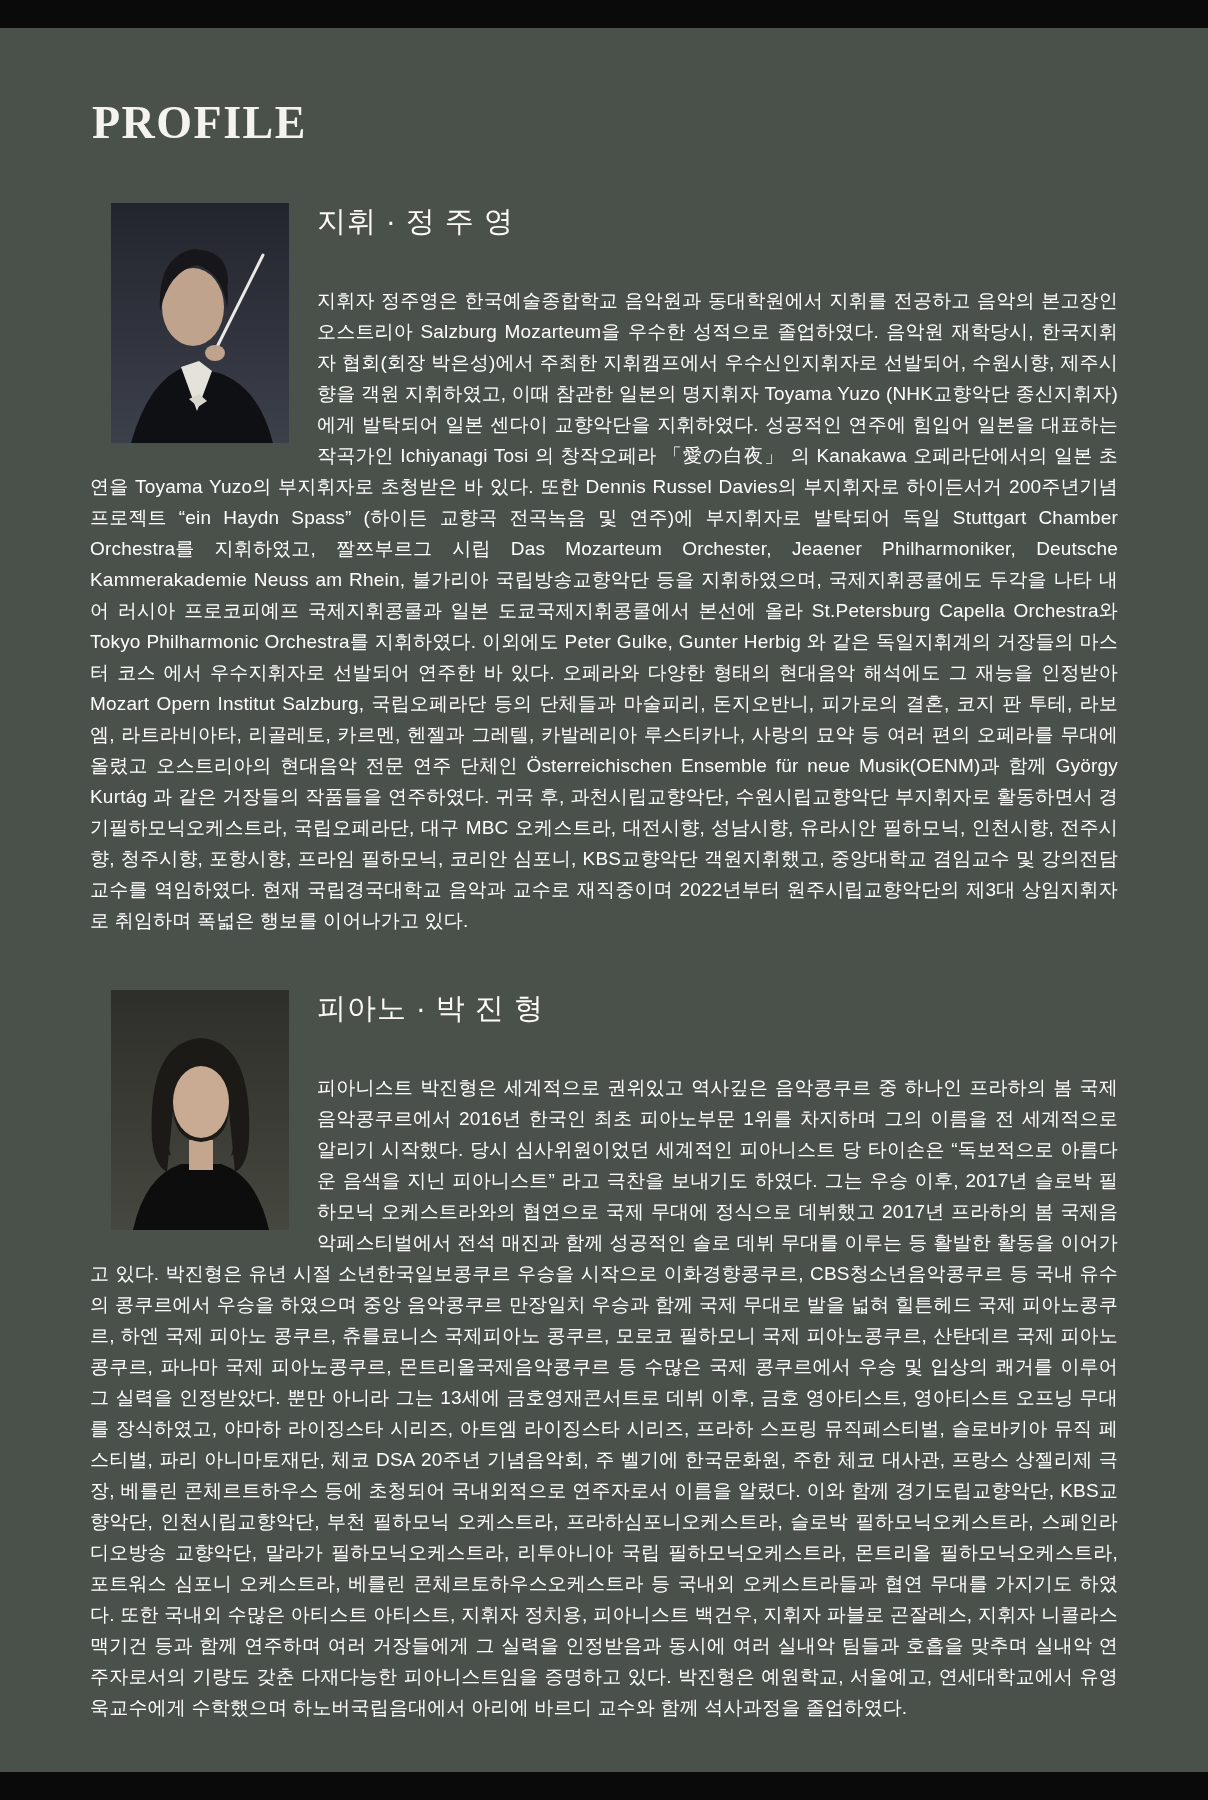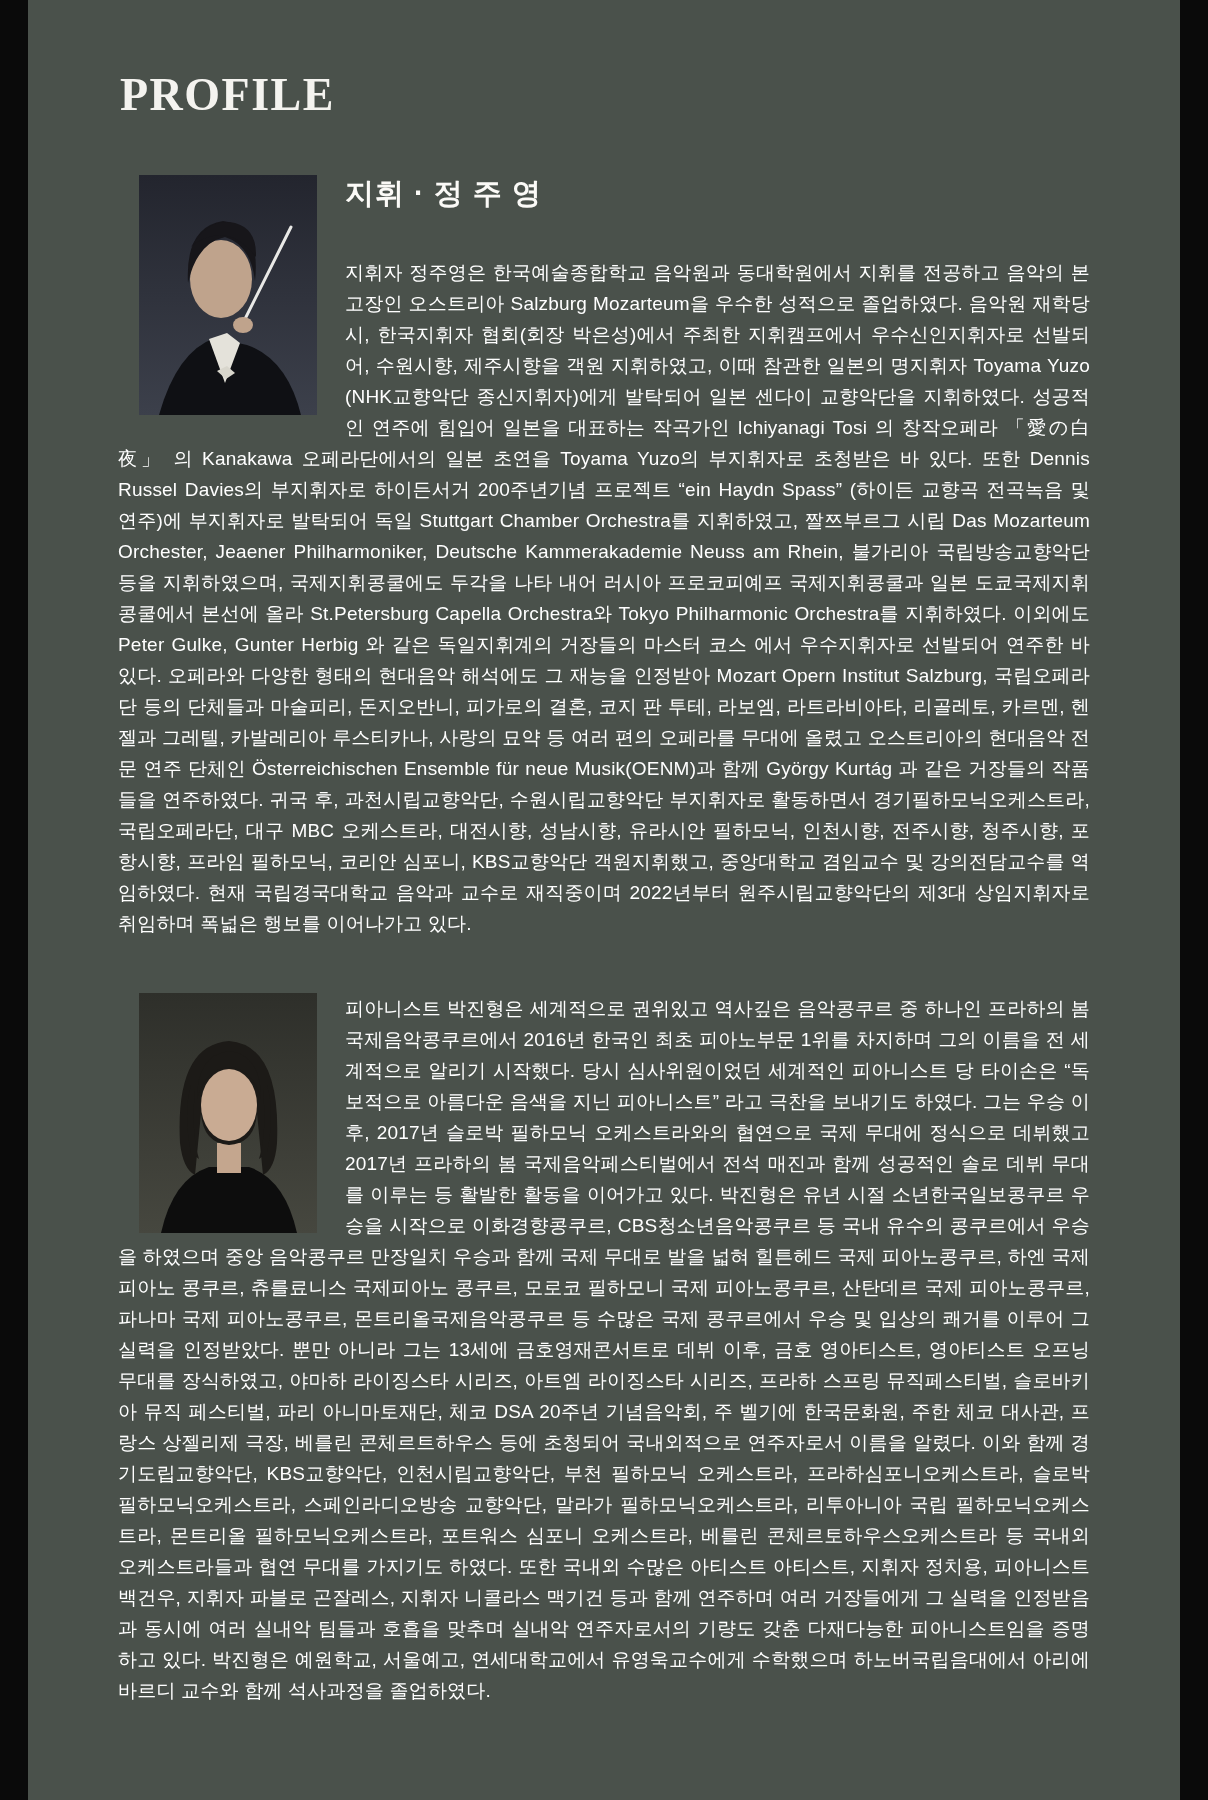--- a/index.html
+++ b/index.html
@@ -5,21 +5,21 @@
   html, body { margin: 0; padding: 0; }
   body {
     width: 1208px;
     font-family: "Liberation Sans", sans-serif;
     background: #0a0a0a;
   }
   .page {
     width: 1208px;
     height: 1800px;
     display: flex;
-    flex-direction: row;
+    flex-direction: column;
     overflow: hidden;
     background: #0a0a0a;
   }
   .bar {
     height: 28px;
     flex: 0 0 28px;
     background: #0a0a0a;
   }
   .content {
     flex: 1 1 auto;
@@ -49,21 +49,21 @@
     float: left;
     width: 178px;
     height: 240px;
     margin: 0 28px 0 21px;
     overflow: hidden;
   }
   .photo svg { display: block; }
   .profile-heading {
     margin: 2px 0 46px 0;
     font-size: 29px;
-    font-weight: bold;
+    font-weight: normal;
     letter-spacing: 1px;
     color: #fbfaf7;
     line-height: 36px;
   }
   .bio {
     margin: 0;
     font-size: 19px;
     line-height: 31px;
     text-align: justify;
     color: #ffffff;
@@ -116,18 +116,19 @@
           <rect width="178" height="240" fill="url(#bg2)"></rect>
           <path d="M22 240 Q34 186 70 174 L110 174 Q146 186 158 240 Z" fill="#0d0d0d"></path>
           <rect x="78" y="150" width="24" height="30" fill="#c4a68e"></rect>
           <path d="M41 150 Q36 52 90 48 Q142 52 138 150 Q136 176 124 182 L118 120 Q116 150 90 152 Q64 150 62 120 L56 182 Q44 176 41 150 Z" fill="#1c1a17"></path>
           <ellipse cx="90" cy="112" rx="28" ry="36" fill="#c9ab93"></ellipse>
           <path d="M58 106 Q58 62 90 58 Q122 62 122 106 Q114 76 90 74 Q66 76 58 106 Z" fill="#1c1a17"></path>
           <path d="M56 96 Q52 140 60 166 L52 160 Q44 120 52 92 Z" fill="#1c1a17"></path>
           <path d="M124 96 Q128 140 120 166 L128 160 Q136 120 128 92 Z" fill="#1c1a17"></path>
         </svg>
       </div>
+      <h2 class="profile-heading">피아노 · 박 진 형</h2>
       <p class="bio">피아니스트 박진형은 세계적으로 권위있고 역사깊은 음악콩쿠르 중 하나인 프라하의 봄 국제음악콩쿠르에서 2016년 한국인 최초 피아노부문 1위를 차지하며 그의 이름을 전 세계적으로 알리기 시작했다. 당시 심사위원이었던 세계적인 피아니스트 당 타이손은 “독보적으로 아름다운 음색을 지닌 피아니스트” 라고 극찬을 보내기도 하였다. 그는 우승 이후, 2017년 슬로박 필하모닉 오케스트라와의 협연으로 국제 무대에 정식으로 데뷔했고 2017년 프라하의 봄 국제음악페스티벌에서 전석 매진과 함께 성공적인 솔로 데뷔 무대를 이루는 등 활발한 활동을 이어가고 있다. 박진형은 유년 시절 소년한국일보콩쿠르 우승을 시작으로 이화경향콩쿠르, CBS청소년음악콩쿠르 등 국내 유수의 콩쿠르에서 우승을 하였으며 중앙 음악콩쿠르 만장일치 우승과 함께 국제 무대로 발을 넓혀 힐튼헤드 국제 피아노콩쿠르, 하엔 국제 피아노 콩쿠르, 츄를료니스 국제피아노 콩쿠르, 모로코 필하모니 국제 피아노콩쿠르, 산탄데르 국제 피아노콩쿠르, 파나마 국제 피아노콩쿠르, 몬트리올국제음악콩쿠르 등 수많은 국제 콩쿠르에서 우승 및 입상의 쾌거를 이루어 그 실력을 인정받았다. 뿐만 아니라 그는 13세에 금호영재콘서트로 데뷔 이후, 금호 영아티스트, 영아티스트 오프닝 무대를 장식하였고, 야마하 라이징스타 시리즈, 아트엠 라이징스타 시리즈, 프라하 스프링 뮤직페스티벌, 슬로바키아 뮤직 페스티벌, 파리 아니마토재단, 체코 DSA 20주년 기념음악회, 주 벨기에 한국문화원, 주한 체코 대사관, 프랑스 상젤리제 극장, 베를린 콘체르트하우스 등에 초청되어 국내외적으로 연주자로서 이름을 알렸다. 이와 함께 경기도립교향악단, KBS교향악단, 인천시립교향악단, 부천 필하모닉 오케스트라, 프라하심포니오케스트라, 슬로박 필하모닉오케스트라, 스페인라디오방송 교향악단, 말라가 필하모닉오케스트라, 리투아니아 국립 필하모닉오케스트라, 몬트리올 필하모닉오케스트라, 포트워스 심포니 오케스트라, 베를린 콘체르토하우스오케스트라 등 국내외 오케스트라들과 협연 무대를 가지기도 하였다. 또한 국내외 수많은 아티스트 아티스트, 지휘자 정치용, 피아니스트 백건우, 지휘자 파블로 곤잘레스, 지휘자 니콜라스 맥기건 등과 함께 연주하며 여러 거장들에게 그 실력을 인정받음과 동시에 여러 실내악 팀들과 호흡을 맞추며 실내악 연주자로서의 기량도 갖춘 다재다능한 피아니스트임을 증명하고 있다. 박진형은 예원학교, 서울예고, 연세대학교에서 유영욱교수에게 수학했으며 하노버국립음대에서 아리에 바르디 교수와 함께 석사과정을 졸업하였다.</p>
     </section>
   </main>
 
   <div class="bar"></div>
 </div>
 
 </body></html>

